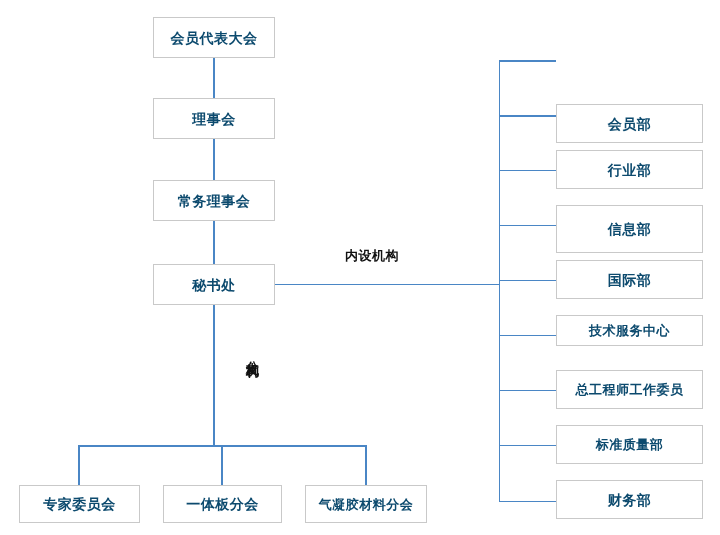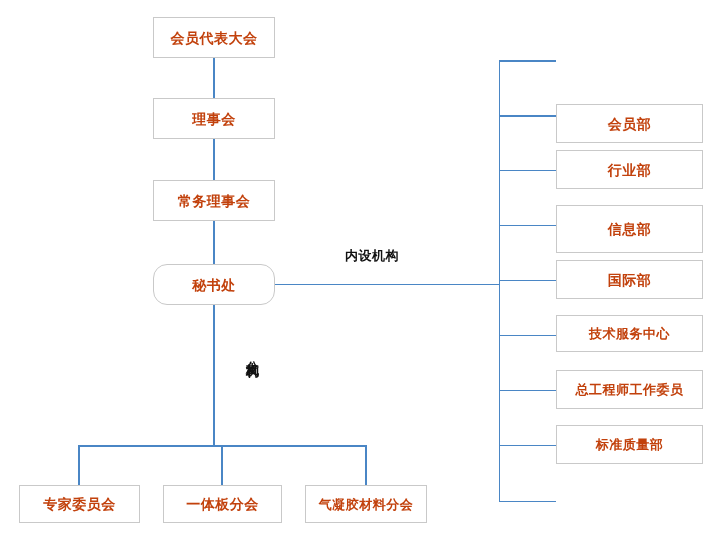--- a/index.html
+++ b/index.html
@@ -18,21 +18,21 @@
     overflow: hidden;
   }
   .node {
     position: absolute;
     box-sizing: border-box;
     border: 1px solid #c9c9c9;
     background: #ffffff;
     display: flex;
     align-items: center;
     justify-content: center;
-    color: #c2410c;
+    color: #0c4a6e;
     font-size: 14px;
     font-weight: bold;
     letter-spacing: 0.5px;
     line-height: 1;
     white-space: nowrap;
   }
   .node-sm {
     font-size: 13px;
   }
   .line {
@@ -97,44 +97,47 @@
 
   <div class="node" style="left:153px; top:17px; width:122px; height:41px;">
     <span>会员代表大会</span>
   </div>
   <div class="node" style="left:153px; top:98px; width:122px; height:41px;">
     <span>理事会</span>
   </div>
   <div class="node" style="left:153px; top:180px; width:122px; height:41px;">
     <span>常务理事会</span>
   </div>
-  <div class="node" style="left:153px; top:264px; width:122px; height:41px;border-radius:14px;">
+  <div class="node" style="left:153px; top:264px; width:122px; height:41px;">
     <span>秘书处</span>
   </div>
 
   <div class="node" style="left:556px; top:96px; width:147px; height:39px;margin-top:8px;">
     <span>会员部</span>
   </div>
   <div class="node" style="left:556px; top:150px; width:147px; height:39px;">
     <span>行业部</span>
   </div>
   <div class="node" style="left:556px; top:205px; width:147px; height:48px;">
     <span>信息部</span>
   </div>
   <div class="node" style="left:556px; top:260px; width:147px; height:39px;">
     <span>国际部</span>
   </div>
-  <div class="node node-sm" style="left:556px; top:315px; width:147px; height:37px;">
+  <div class="node node-sm" style="left:556px; top:315px; width:147px; height:31px;">
     <span>技术服务中心</span>
   </div>
   <div class="node node-sm" style="left:556px; top:370px; width:147px; height:39px;">
     <span>总工程师工作委员</span>
   </div>
   <div class="node node-sm" style="left:556px; top:425px; width:147px; height:39px;">
     <span>标准质量部</span>
+  </div>
+  <div class="node" style="left:556px; top:480px; width:147px; height:39px;">
+    <span>财务部</span>
   </div>
 
   <div class="node" style="left:19px; top:485px; width:121px; height:38px;">
     <span>专家委员会</span>
   </div>
   <div class="node" style="left:163px; top:485px; width:119px; height:38px;">
     <span>一体板分会</span>
   </div>
   <div class="node node-sm" style="left:305px; top:485px; width:122px; height:38px;">
     <span>气凝胶材料分会</span>

